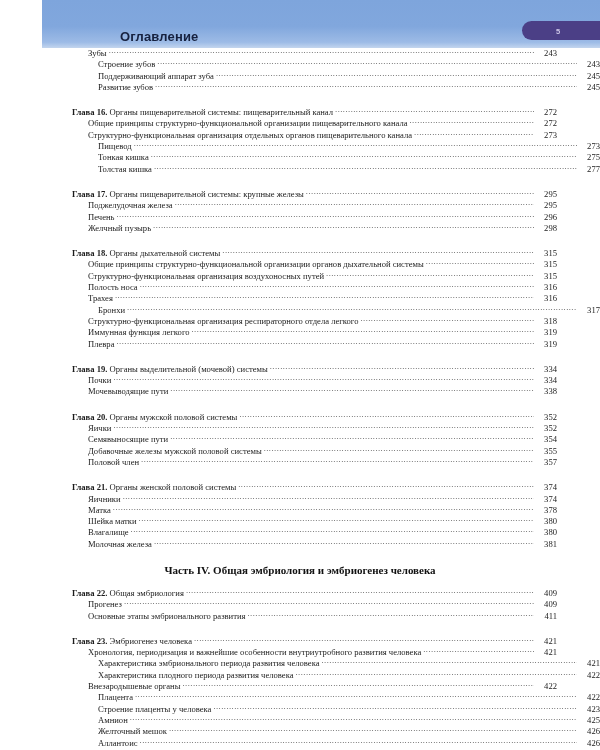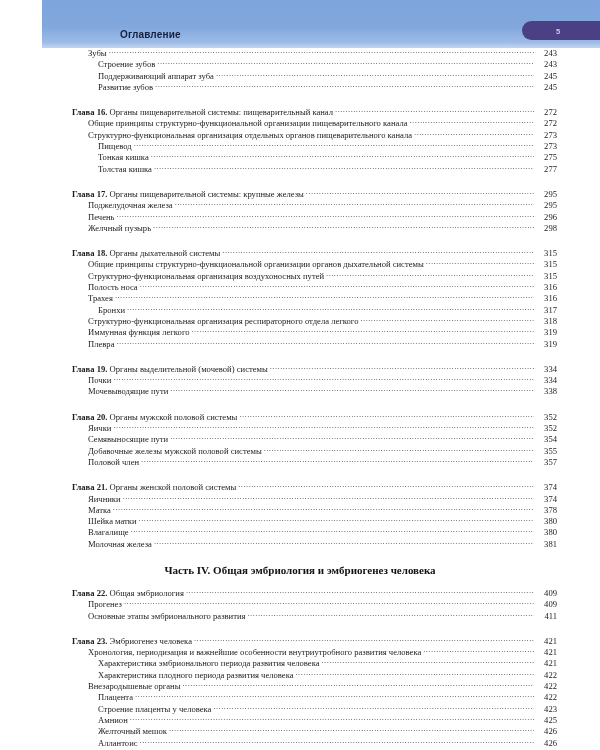--- a/index.html
+++ b/index.html
@@ -23,21 +23,21 @@
     top: 0;
     width: 558px;
     height: 48px;
     background: linear-gradient(180deg, #7ea5dc 0%, #81a7dd 55%, #9dbbe6 88%, #c3d5ee 100%);
   }
   #header-title {
     position: absolute;
     left: 78px;
     top: 29px;
     font-family: "Liberation Sans", sans-serif;
-    font-size: 10px;
+    font-size: 13px;
     font-weight: bold;
     letter-spacing: 0.15px;
     color: #16213f;
     white-space: nowrap;
   }
   #page-badge {
     position: absolute;
     right: 0px;
     top: 21px;
     width: 78px;
@@ -98,21 +98,21 @@
     flex: 0 0 auto;
     width: 22px;
     text-align: right;
     padding-left: 1px;
   }
   .row.gap-above { margin-top: 14px; }
 
   
   .lvl-ch  { padding-left: 72px; padding-right: 43px; }
   .lvl-1   { padding-left: 88px; padding-right: 43px; }
-  .lvl-2   { padding-left: 98px; padding-right: 43px; }
+  .lvl-2   { padding-left: 98px; }
   .lvl-back{ padding-left: 28px; padding-right: 43px; }
 
   .chapter-num { font-weight: bold; }
 
   
   .part-head {
     margin-top: 14px;
     margin-bottom: 12px;
     text-align: center;
     font-size: 11px;

